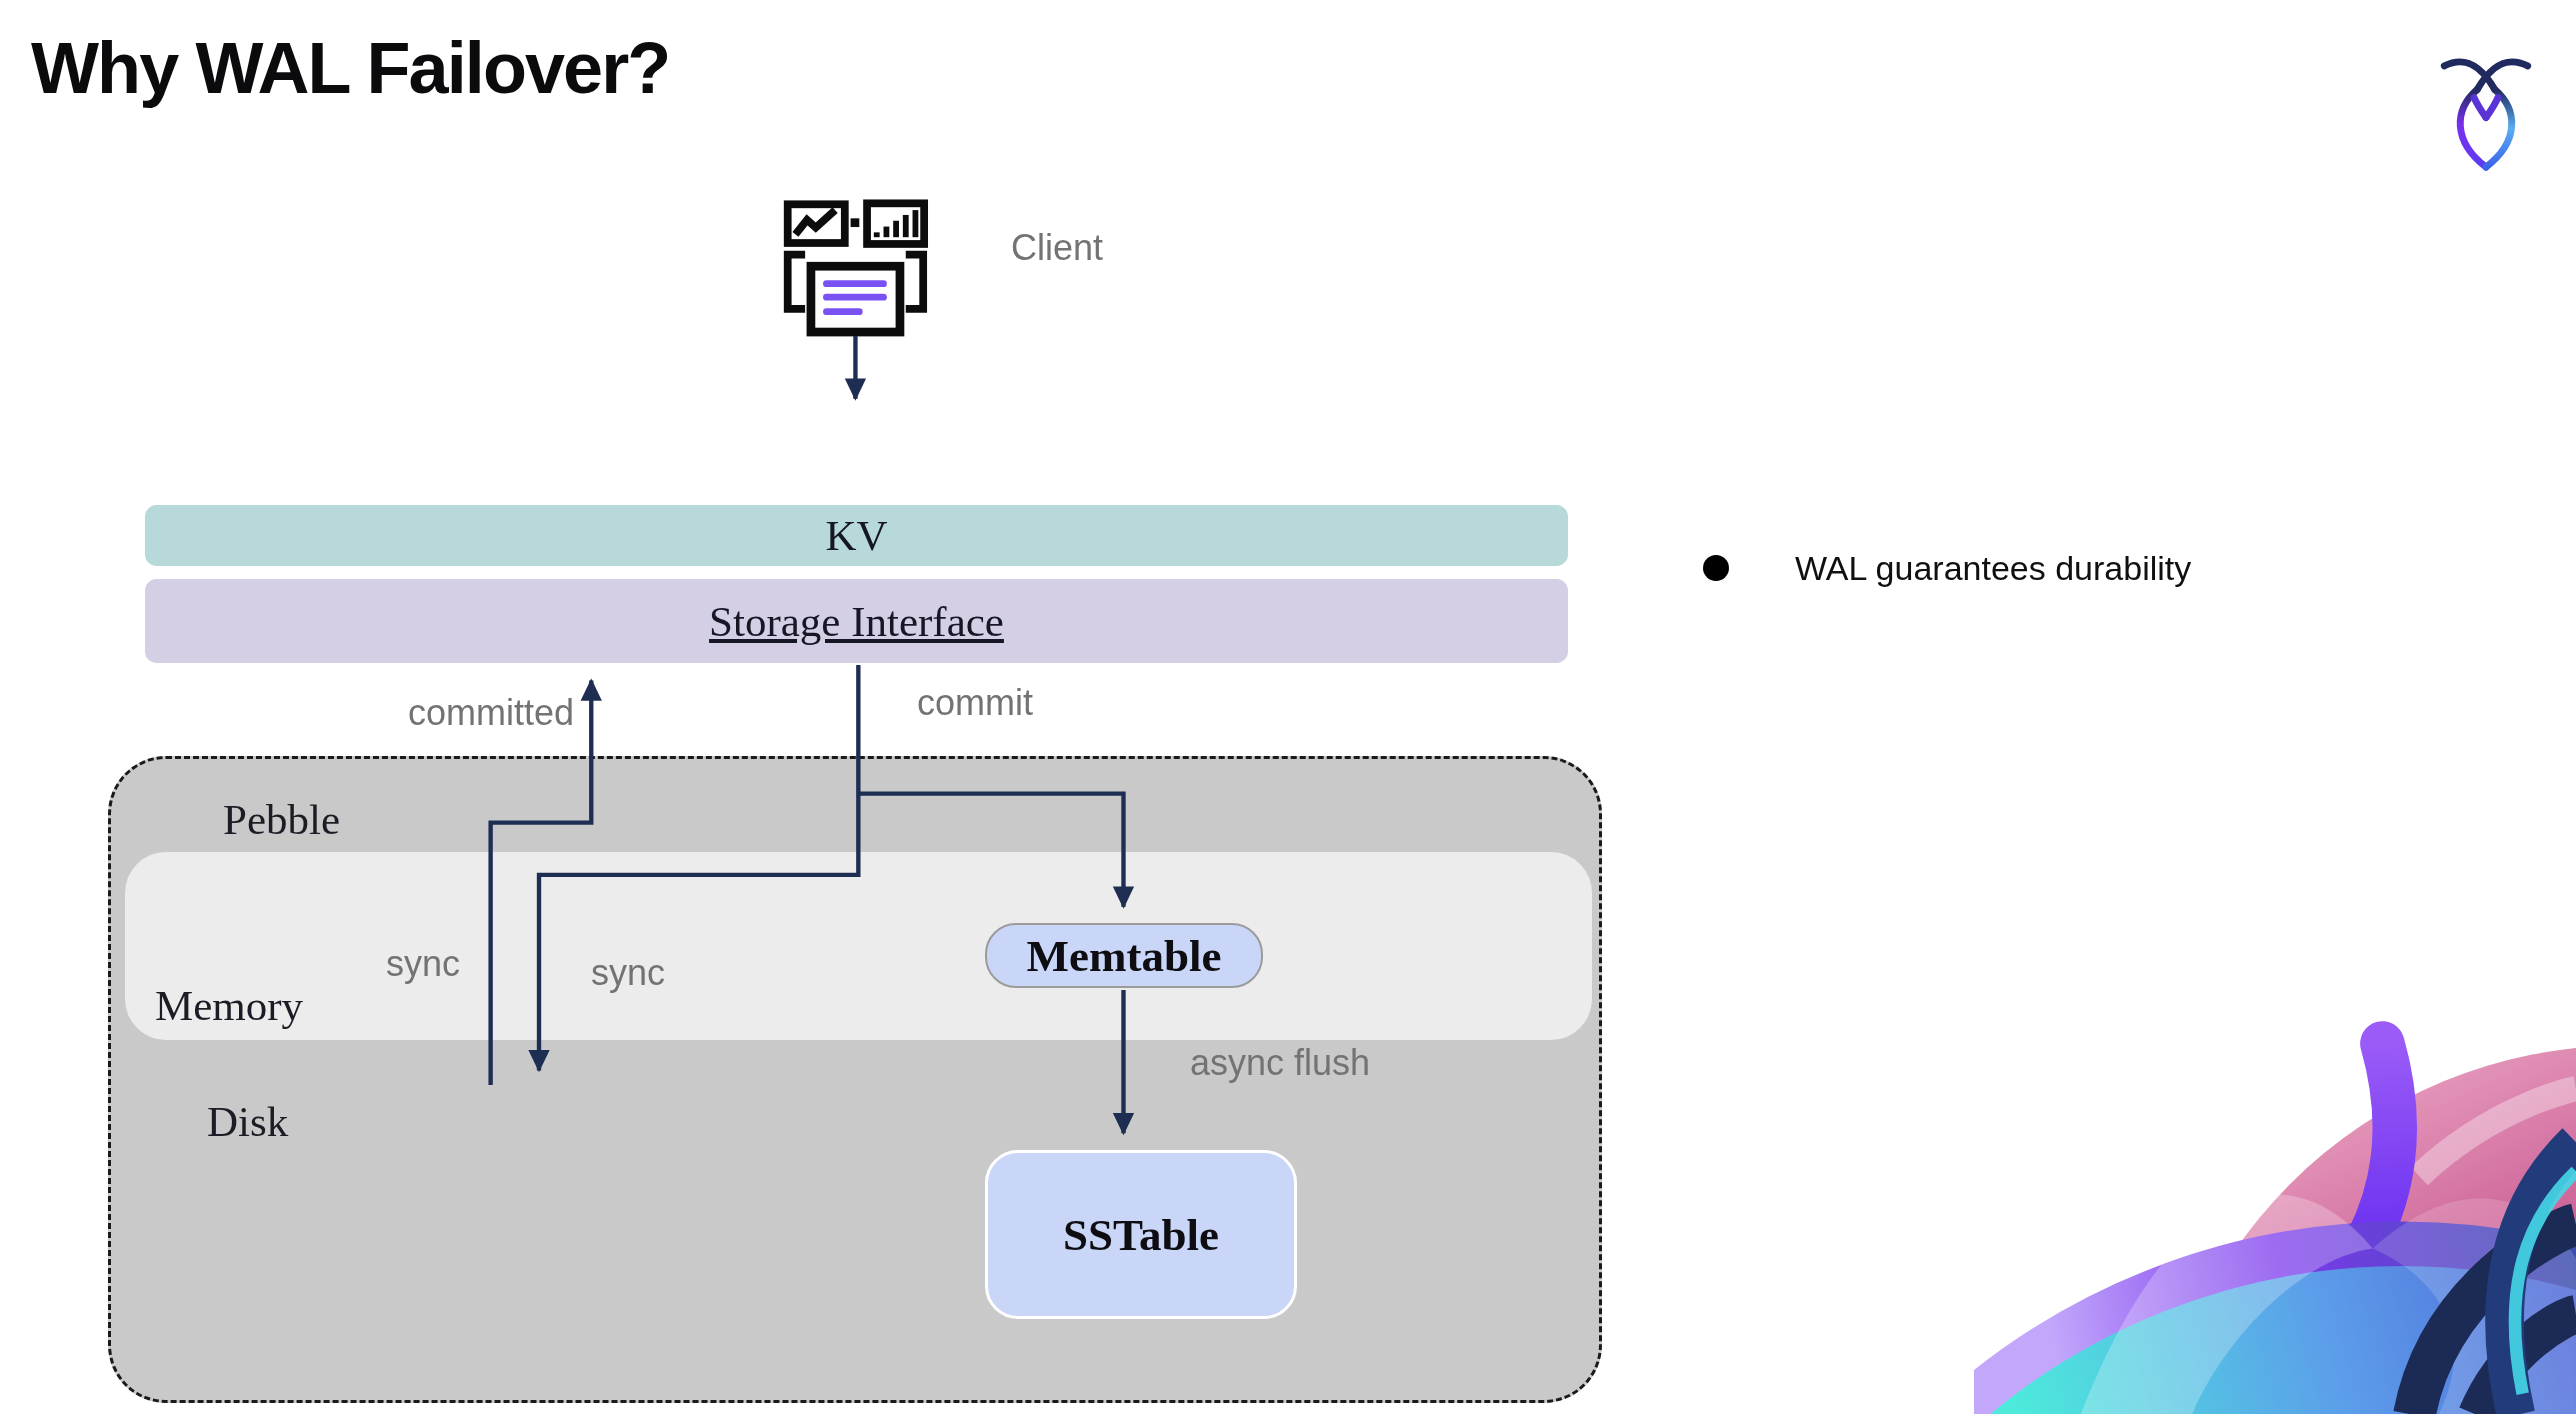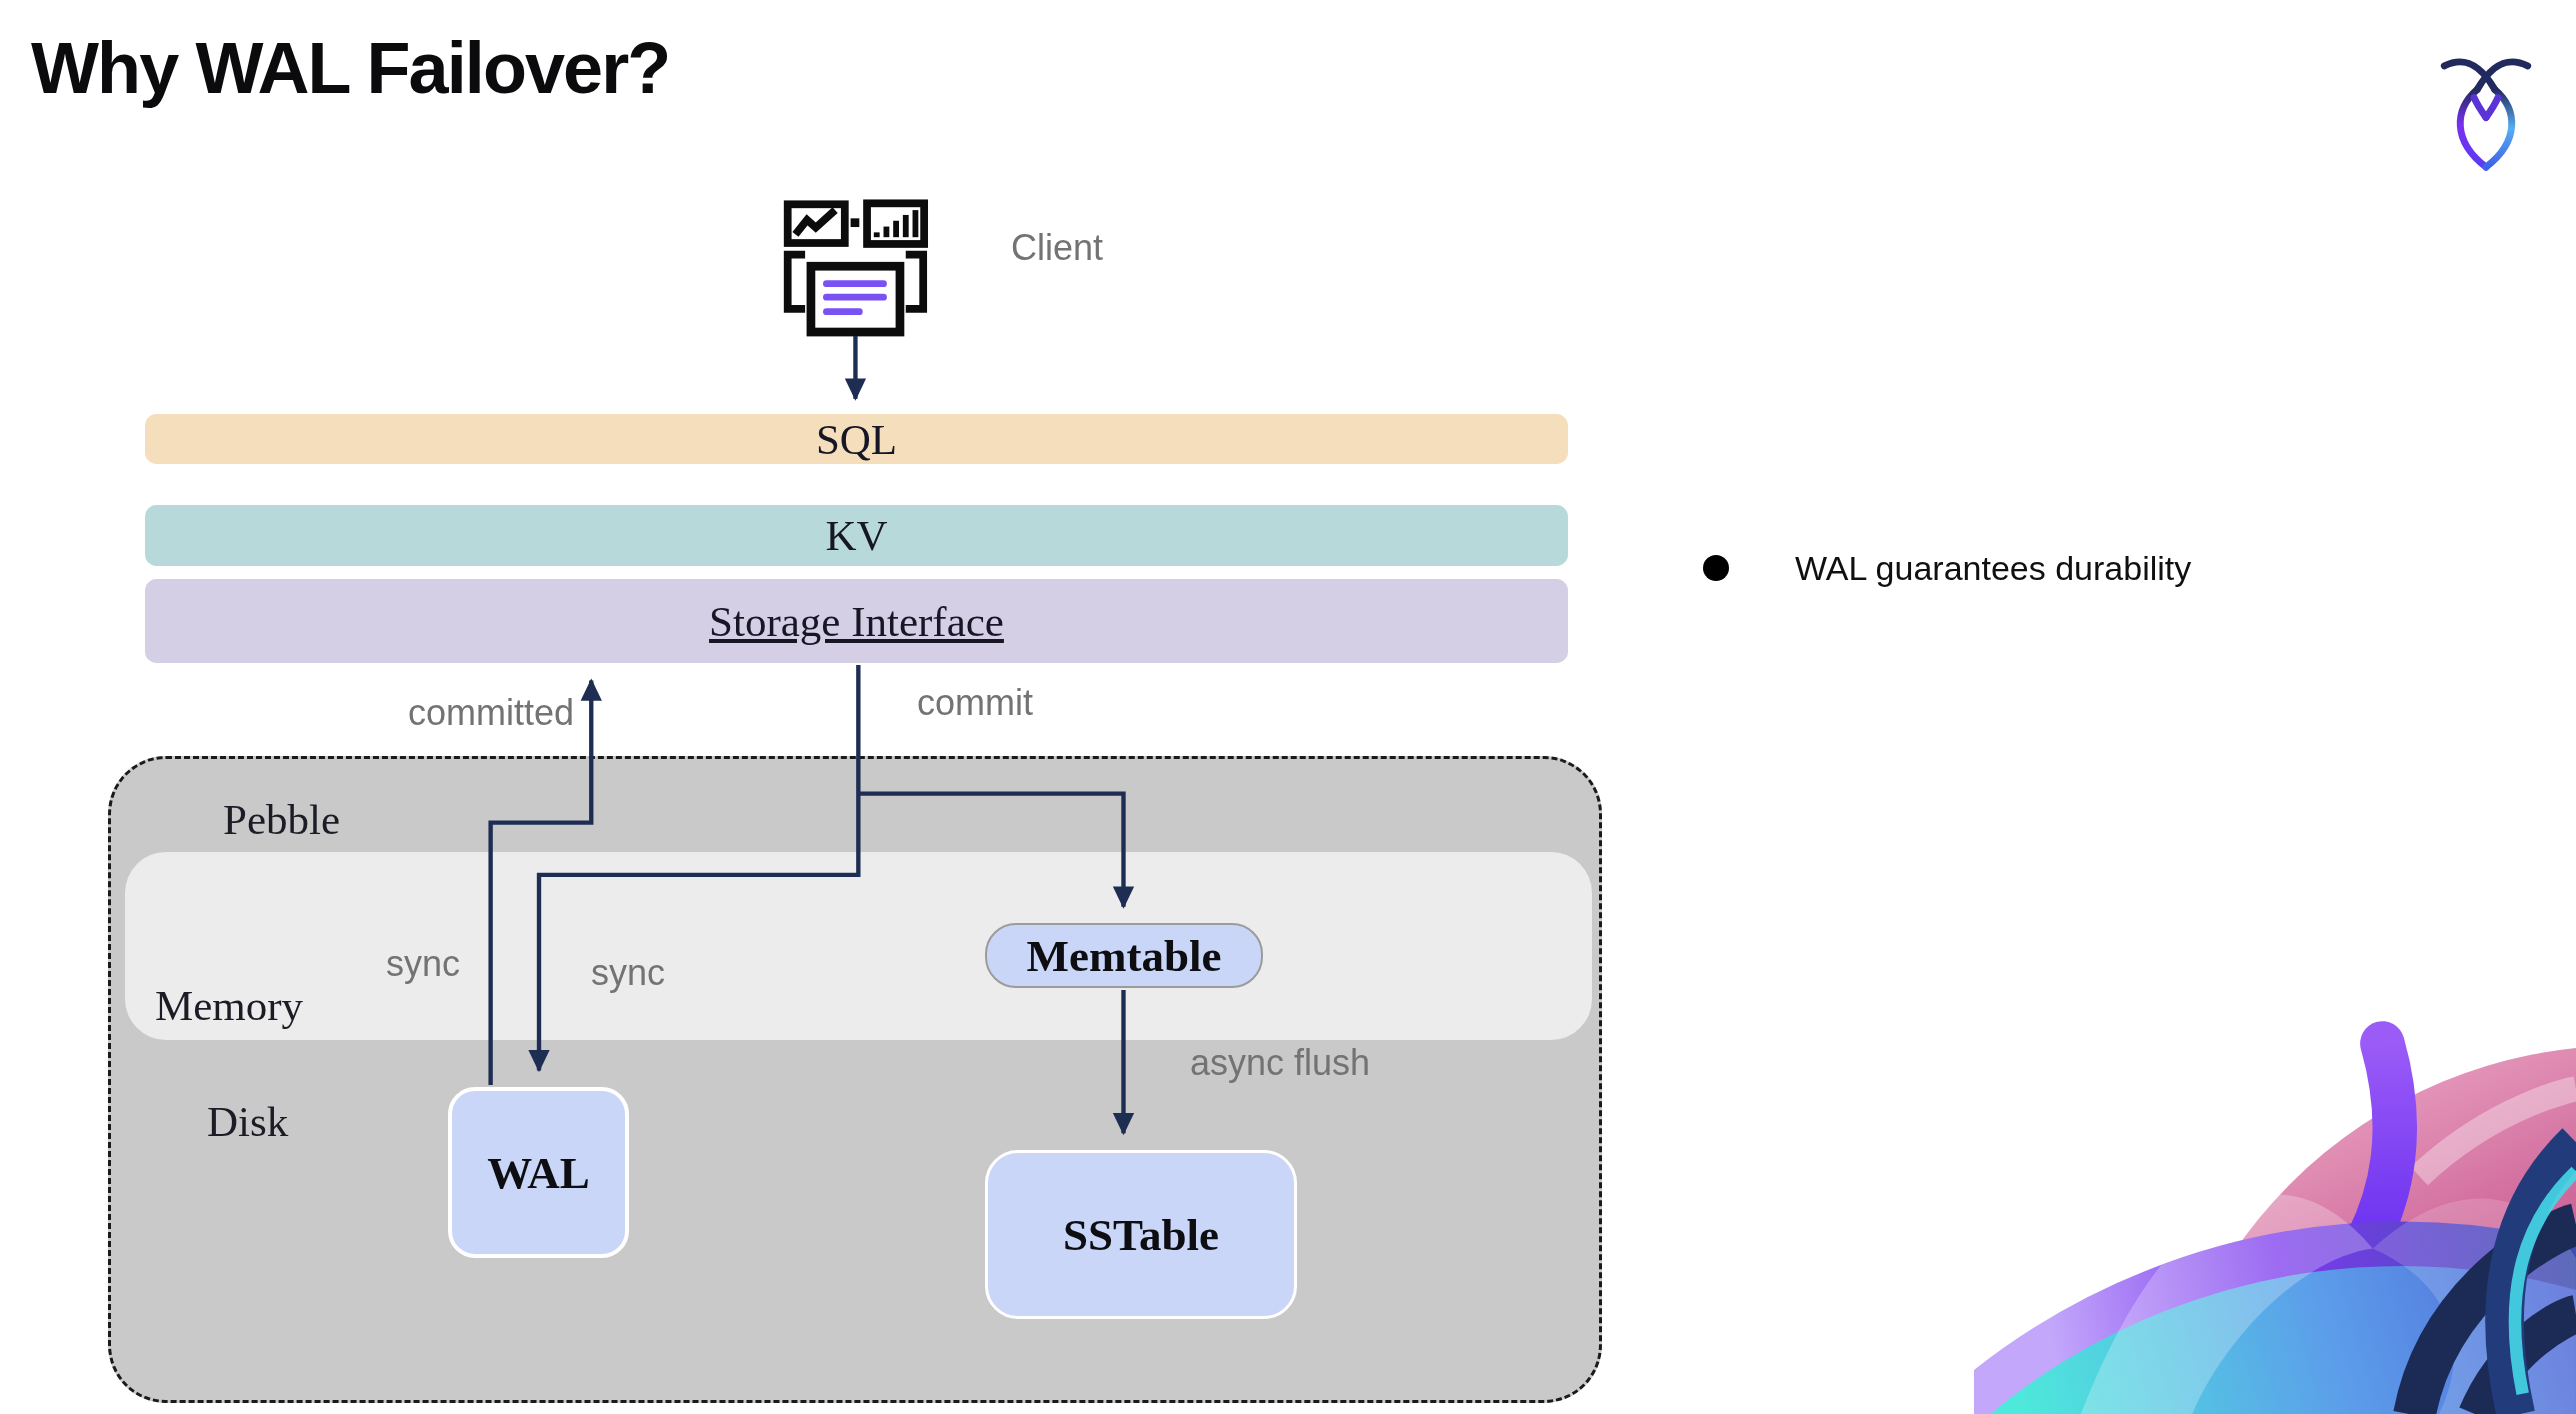--- a/index.html
+++ b/index.html
@@ -129,39 +129,33 @@
       <rect x="838" y="275" width="92" height="68" stroke-width="9" fill="#ffffff"></rect>
     </g>
     <g stroke="#7a52f4" stroke-width="7" stroke-linecap="round">
       <line x1="854" y1="293" x2="913" y2="293"></line>
       <line x1="854" y1="307" x2="913" y2="307"></line>
       <line x1="854" y1="322" x2="888" y2="322"></line>
     </g>
   </svg>
   <div class="edgelabel lbl-client">Client</div>
 
-  <div class="bar sql">
-    <span>SQL</span>
-  </div>
   <div class="bar kv">
     <span>KV</span>
   </div>
   <div class="bar storage">
     <span>Storage Interface</span>
   </div>
 
   <div class="pebble"></div>
   <div class="memoryband"></div>
   <div class="zonelabel lbl-pebble">Pebble</div>
   <div class="zonelabel lbl-memory">Memory</div>
   <div class="zonelabel lbl-disk">Disk</div>
 
-  <div class="node wal">
-    <span>WAL</span>
-  </div>
   <div class="node memtable">
     <span>Memtable</span>
   </div>
   <div class="node sstable">
     <span>SSTable</span>
   </div>
 
   <svg class="overlay" width="2576" height="1415" viewBox="0 0 2662 1462">
     <defs>
       <marker id="ah" markerUnits="userSpaceOnUse" markerWidth="28" markerHeight="28" refX="23" refY="13" orient="auto">

